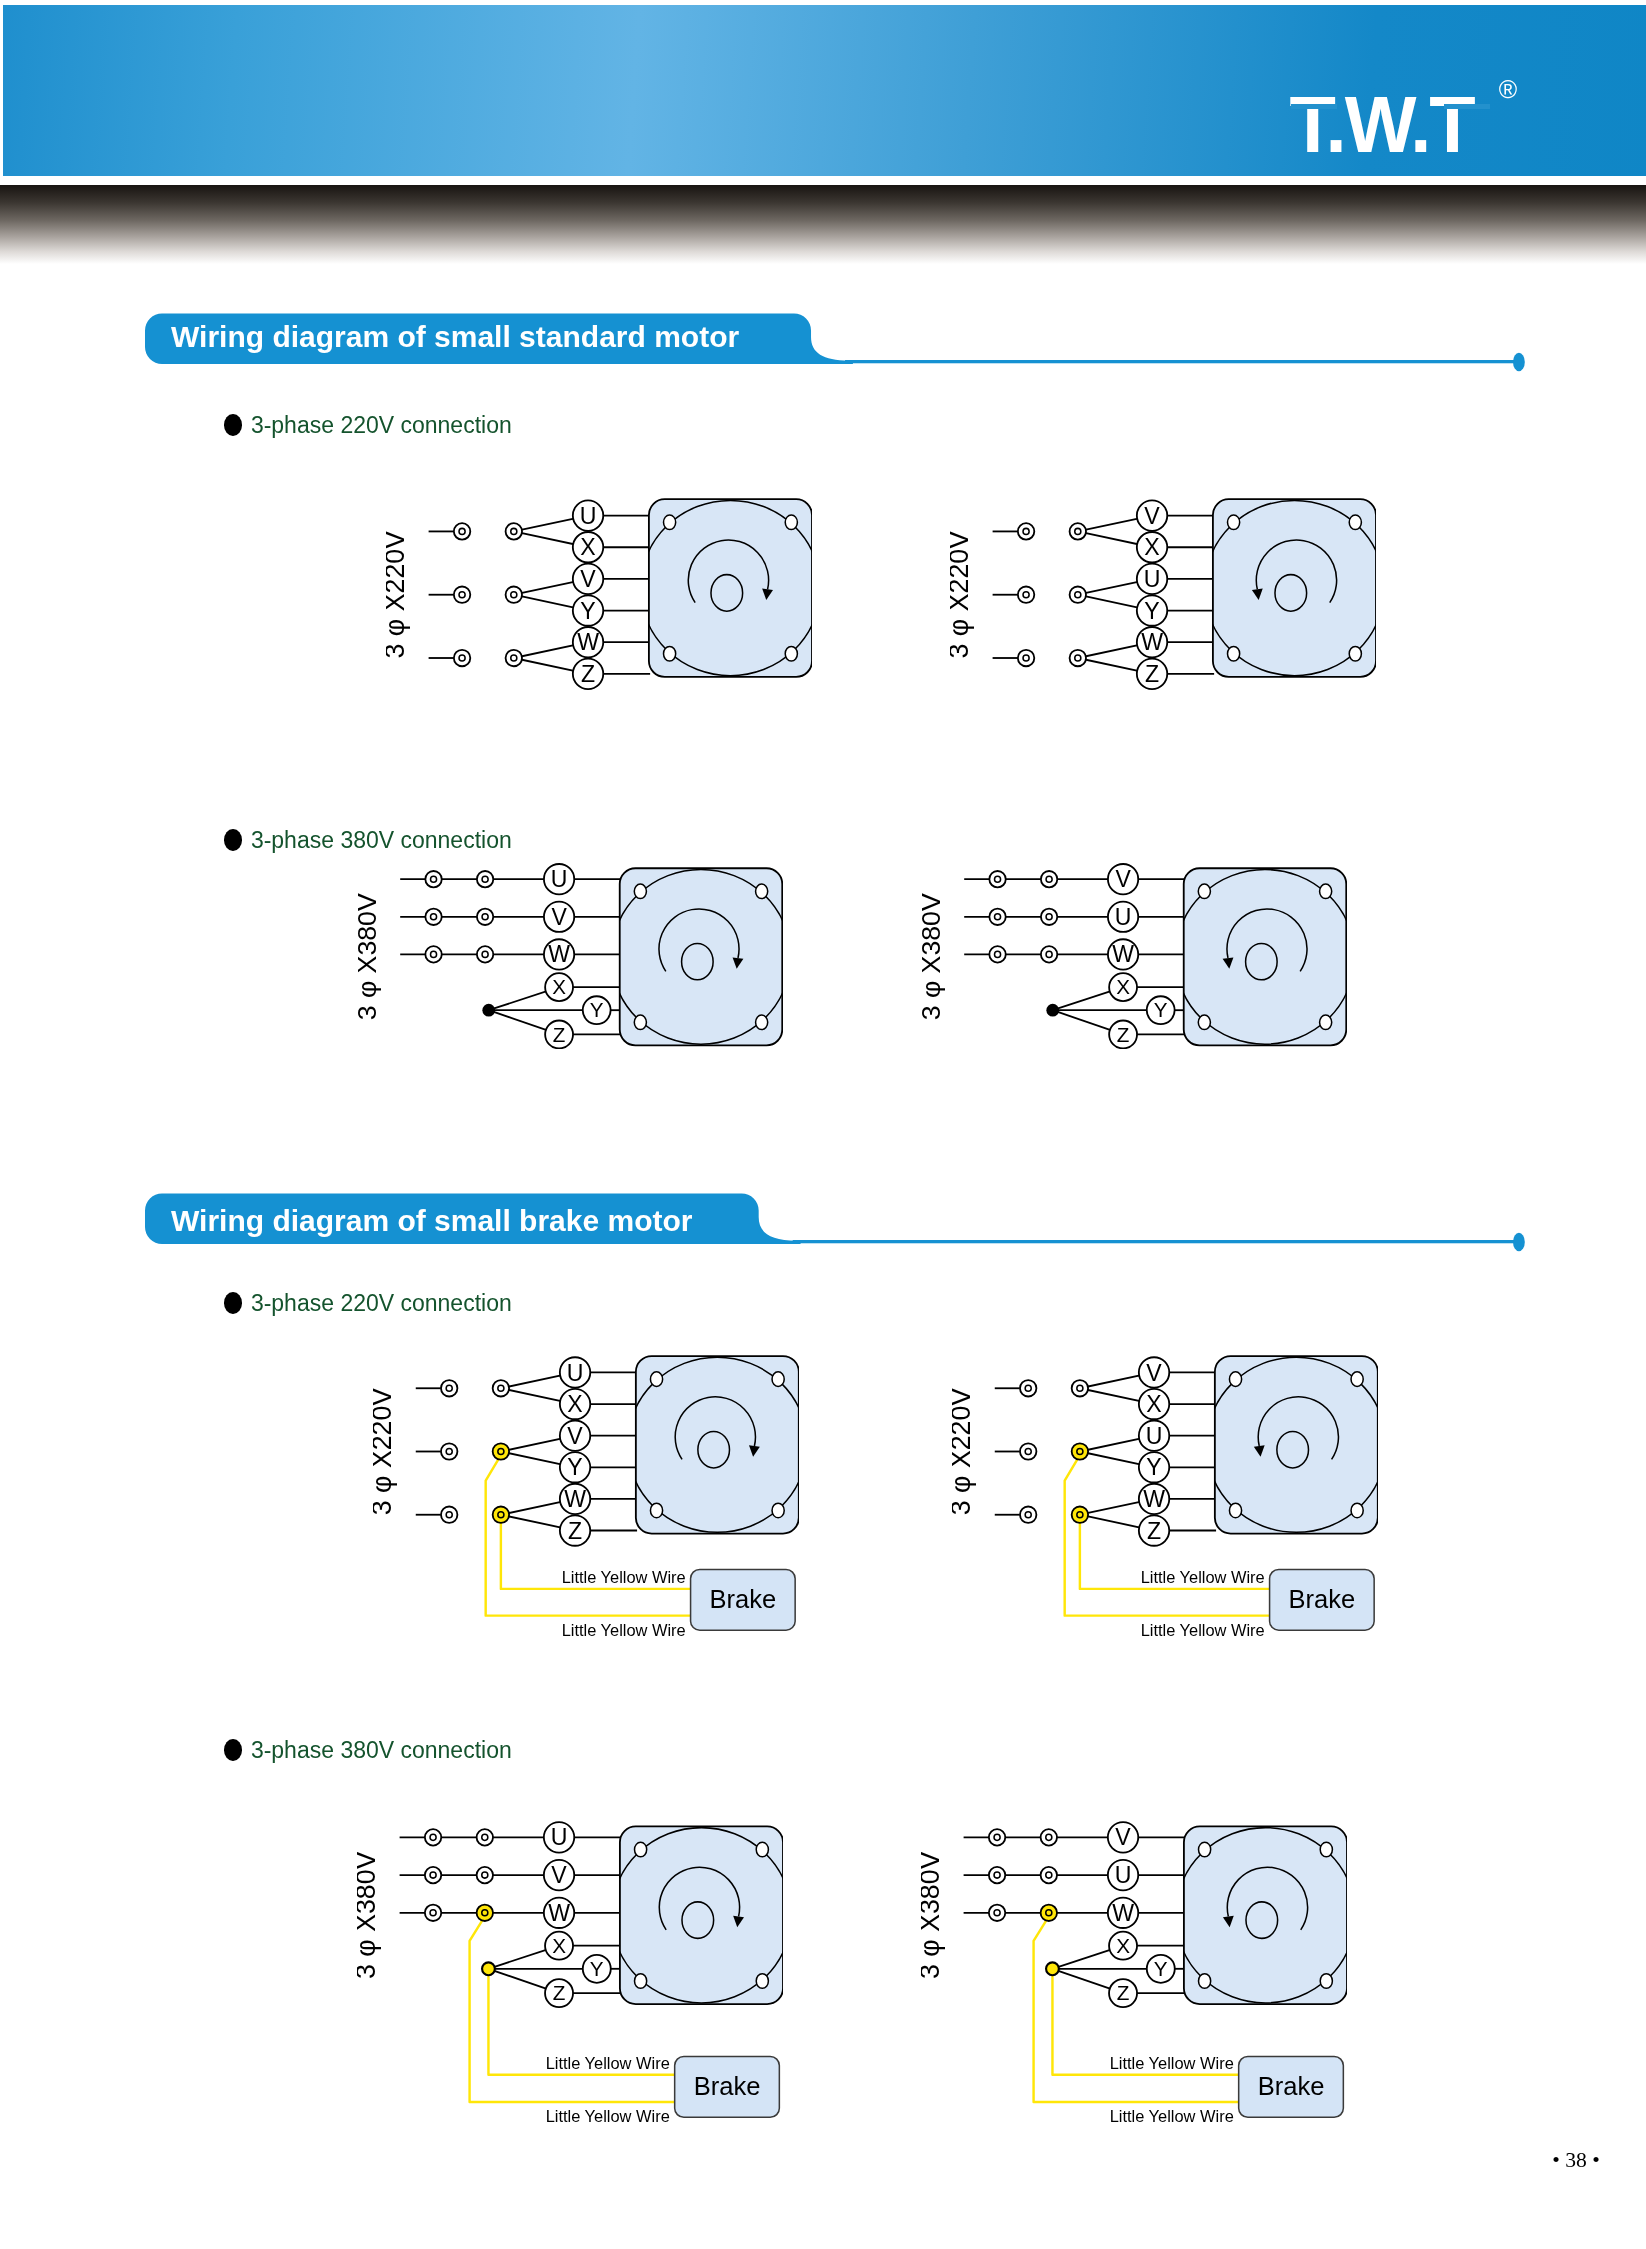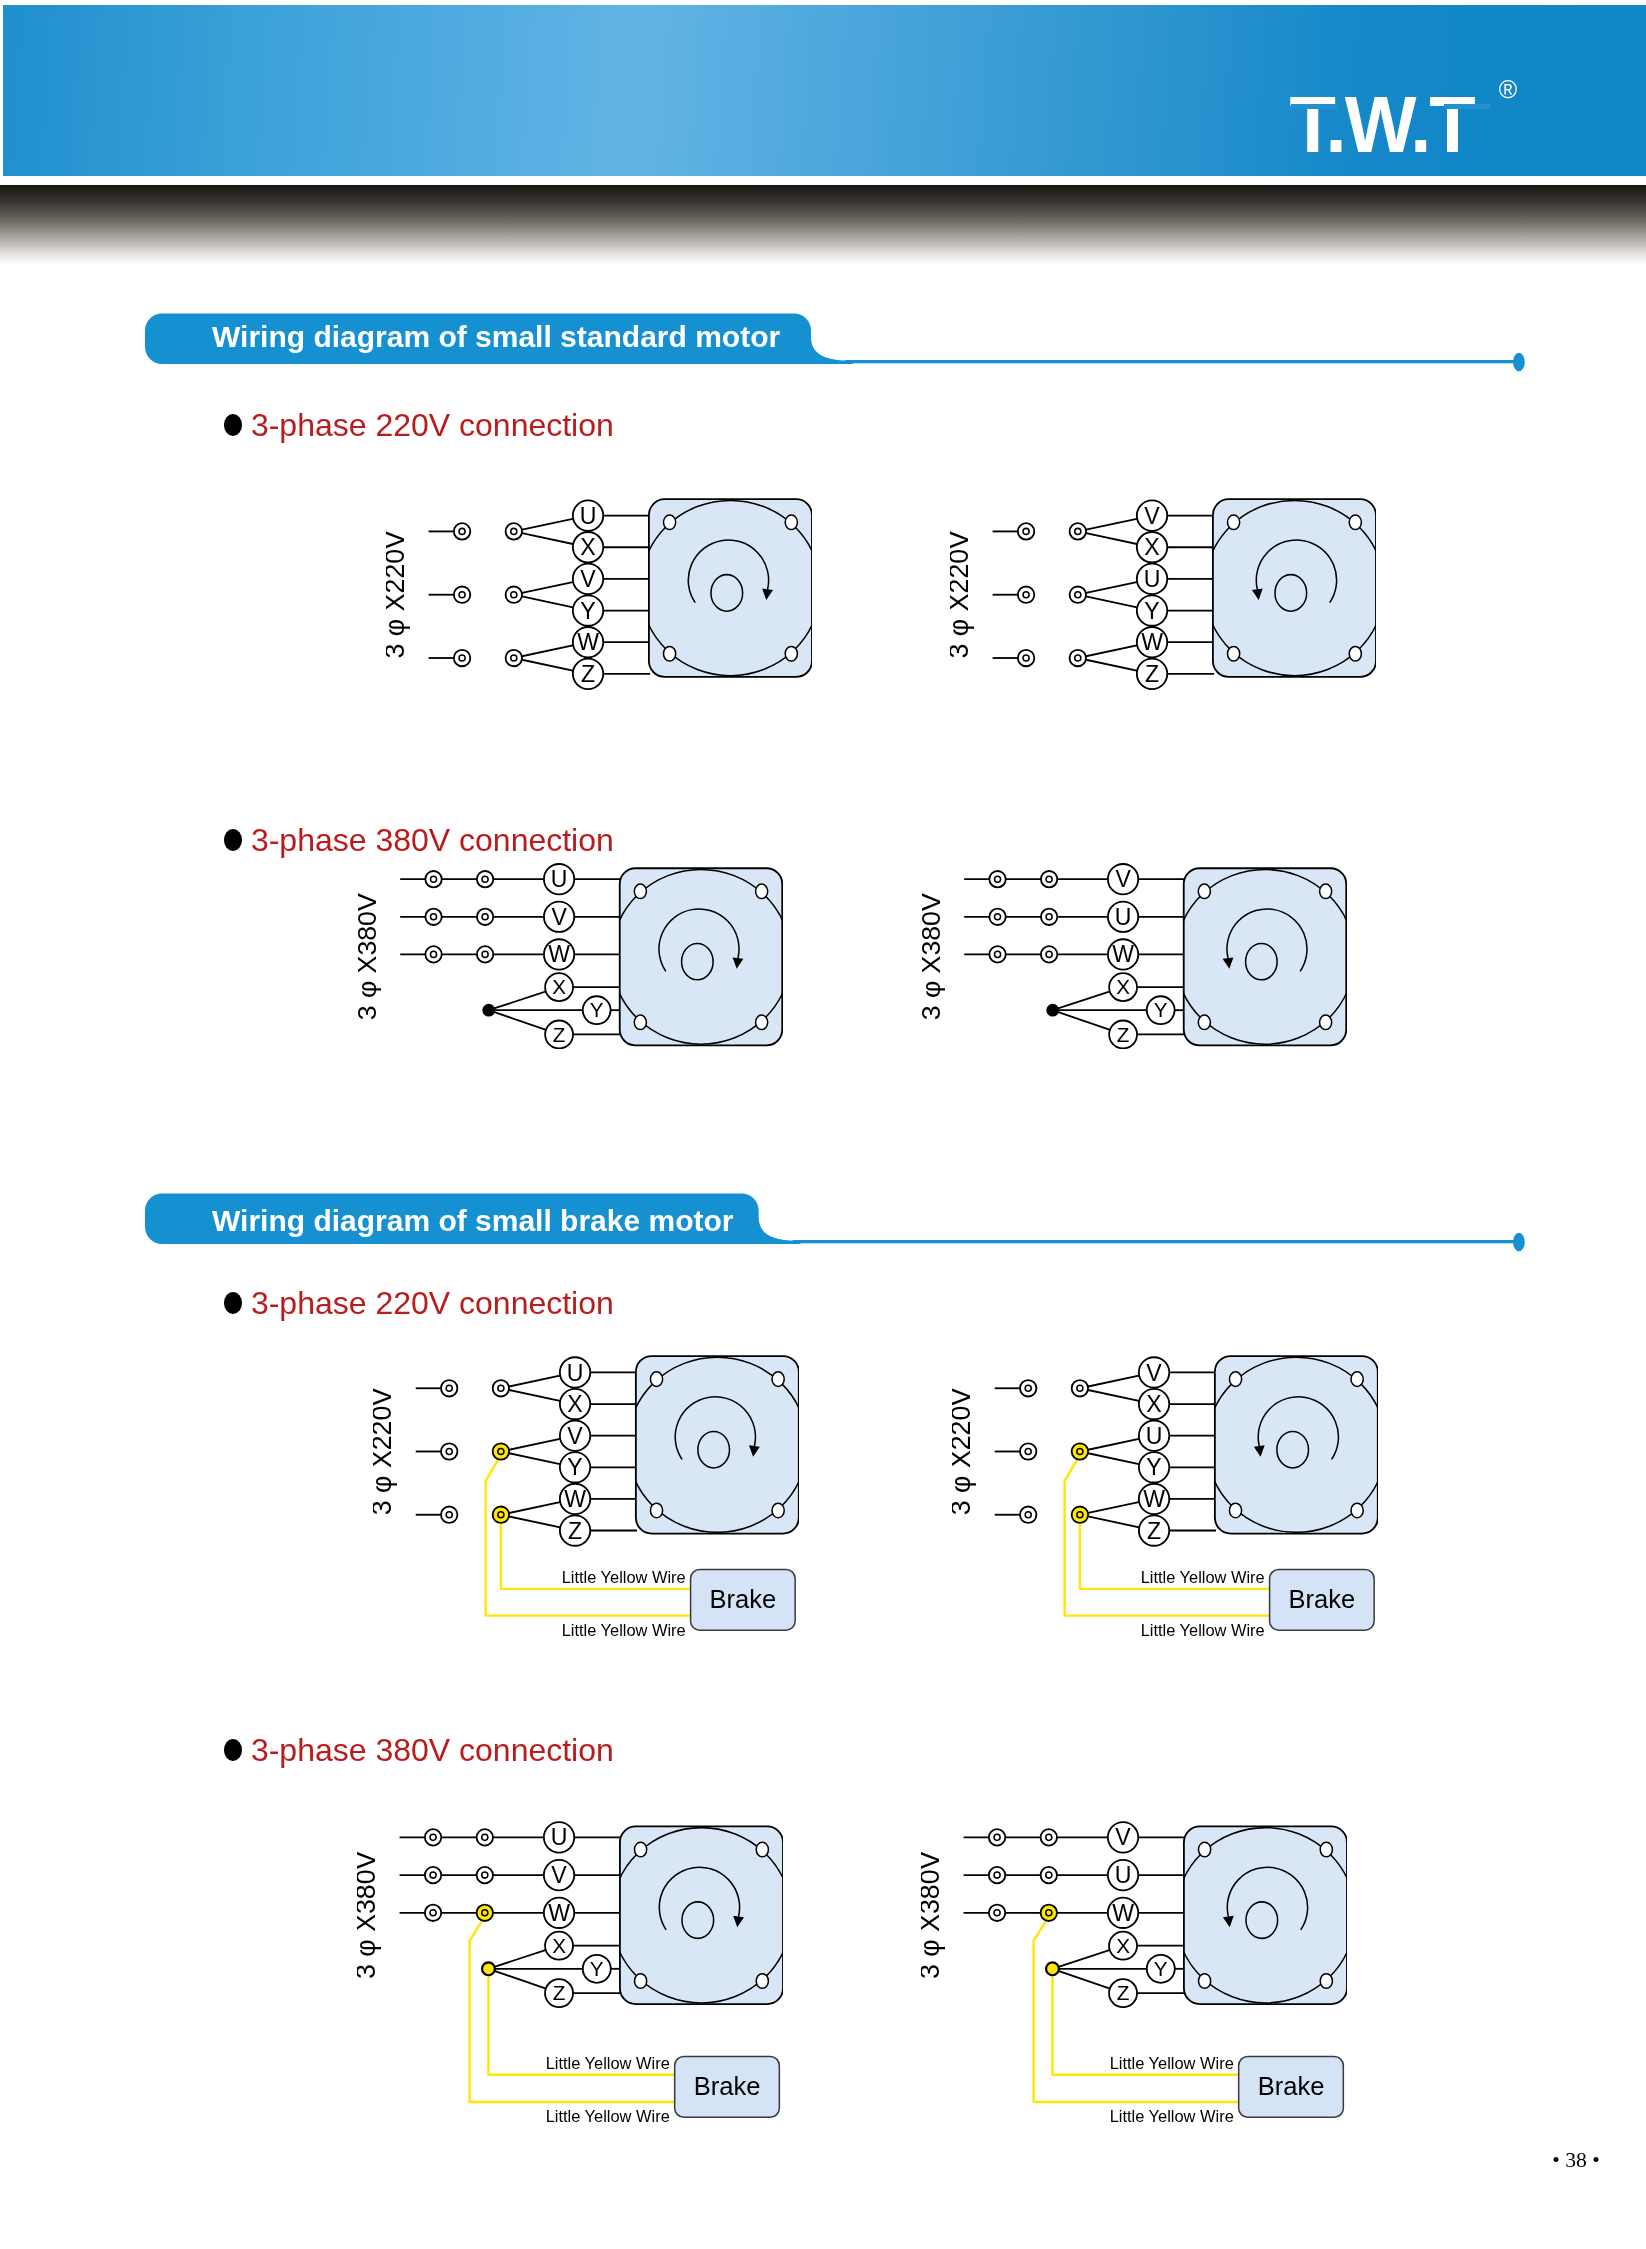--- a/index.html
+++ b/index.html
@@ -27,29 +27,29 @@
   .logo-text{
     font-size:76px;font-weight:bold;letter-spacing:-2px;line-height:1;
     transform:scaleY(1.04);transform-origin:top left;display:inline-block;
   }
   .logo-stripe{position:absolute;height:5.2px;background:#2391cd;}
   .logo-reg{position:absolute;right:14.4px;top:-10.5px;font-size:25px;font-weight:normal;}
   
   .banner-svg{position:absolute;left:145px;}
   .banner-title{
     position:absolute;left:171px;height:51px;line-height:50px;
-    color:#ffffff;font-size:30px;font-weight:bold;white-space:nowrap;margin-left:41px;
+    color:#ffffff;font-size:30px;font-weight:bold;white-space:nowrap;
   }
   
   .bullet{
     position:absolute;left:224px;height:30px;
     display:flex;align-items:center;gap:9.2px;
   }
   .bullet .dot{width:17.7px;height:21.6px;border-radius:50%;background:#000;flex:0 0 auto;}
-  .bullet .lbl{font-size:32px;color:#b91c1c;white-space:nowrap;}
+  .bullet .lbl{font-size:23px;color:#14532d;white-space:nowrap;}
   
   .diagram{position:absolute;}
   .diagram svg{display:block;font-family:"Liberation Sans","DejaVu Sans",sans-serif;}
   
   .page-number{
     position:absolute;left:1530px;top:2148px;width:92px;
     text-align:center;font-family:"Liberation Serif","DejaVu Serif",serif;
     font-size:21.6px;color:#000;
   }
 </style>

